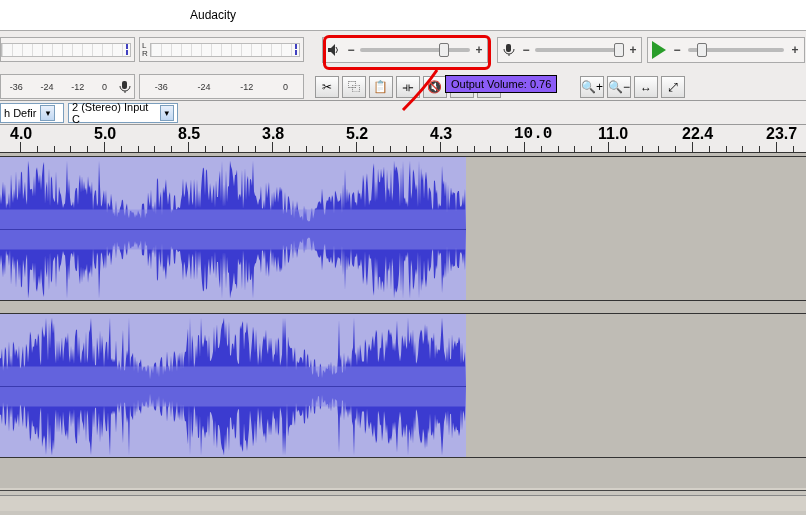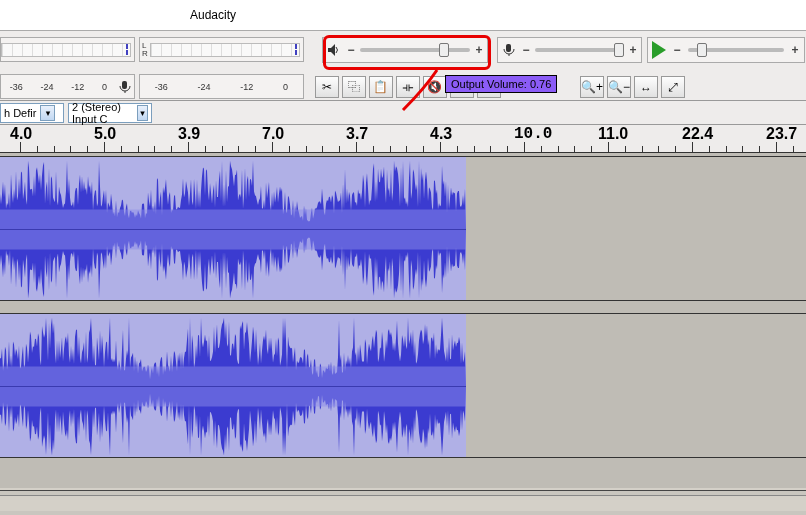--- a/index.html
+++ b/index.html
@@ -426,52 +426,52 @@
 <div class="anno-box"></div>
 <svg class="anno-arrow" width="60" height="50">
   <path d="M42 2 Q30 20 8 42" stroke="#e80000" stroke-width="3" fill="none"></path>
 </svg>
 
 <div class="devrow">
   <div class="dropdown" style="width:64px">
     <span>h Defir</span>
     <span class="arrow">▾</span>
   </div>
-  <div class="dropdown" style="width:84px">
+  <div class="dropdown" style="width:110px">
     <span>2 (Stereo) Input C</span>
     <span class="arrow">▾</span>
   </div>
 </div>
 
 <div class="timeline" id="timeline">
     <span class="t-label" style="left: 10px;">4.0</span>
     <div class="t-tick major" style="left: 20px;"></div>
     <div class="t-tick" style="left: 36.8px;"></div>
     <div class="t-tick" style="left: 53.6px;"></div>
     <div class="t-tick" style="left: 70.4px;"></div>
     <div class="t-tick" style="left: 87.2px;"></div>
     <span class="t-label" style="left: 94px;">5.0</span>
     <div class="t-tick major" style="left: 104px;"></div>
     <div class="t-tick" style="left: 120.8px;"></div>
     <div class="t-tick" style="left: 137.6px;"></div>
     <div class="t-tick" style="left: 154.4px;"></div>
     <div class="t-tick" style="left: 171.2px;"></div>
-    <span class="t-label" style="left: 178px;">3.9</span>
+    <span class="t-label" style="left: 178px;">8.5</span>
     <div class="t-tick major" style="left: 188px;"></div>
     <div class="t-tick" style="left: 204.8px;"></div>
     <div class="t-tick" style="left: 221.6px;"></div>
     <div class="t-tick" style="left: 238.4px;"></div>
     <div class="t-tick" style="left: 255.2px;"></div>
-    <span class="t-label" style="left: 262px;">7.0</span>
+    <span class="t-label" style="left: 262px;">3.8</span>
     <div class="t-tick major" style="left: 272px;"></div>
     <div class="t-tick" style="left: 288.8px;"></div>
     <div class="t-tick" style="left: 305.6px;"></div>
     <div class="t-tick" style="left: 322.4px;"></div>
     <div class="t-tick" style="left: 339.2px;"></div>
-    <span class="t-label" style="left: 346px;">3.7</span>
+    <span class="t-label" style="left: 346px;">5.2</span>
     <div class="t-tick major" style="left: 356px;"></div>
     <div class="t-tick" style="left: 372.8px;"></div>
     <div class="t-tick" style="left: 389.6px;"></div>
     <div class="t-tick" style="left: 406.4px;"></div>
     <div class="t-tick" style="left: 423.2px;"></div>
     <span class="t-label" style="left: 430px;">4.3</span>
     <div class="t-tick major" style="left: 440px;"></div>
     <div class="t-tick" style="left: 456.8px;"></div>
     <div class="t-tick" style="left: 473.6px;"></div>
     <div class="t-tick" style="left: 490.4px;"></div>

